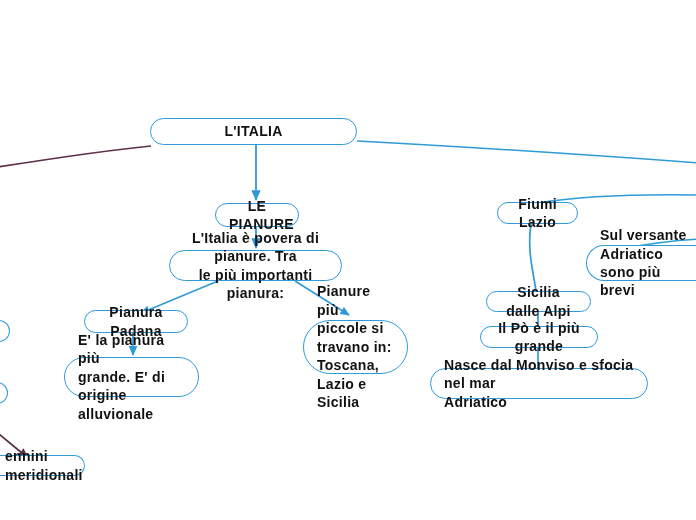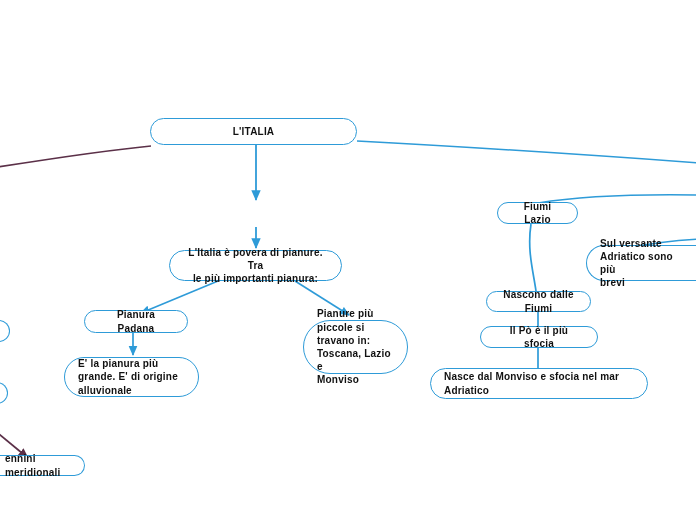--- a/index.html
+++ b/index.html
@@ -30,21 +30,21 @@
     pointer-events: none;
   }
   .node {
     position: absolute;
     box-sizing: border-box;
     background: #ffffff;
     border: 1.6px solid #2e9bd8;
     border-radius: 999px;
     color: #111111;
     font-weight: bold;
-    font-size: 10px;
+    font-size: 14px;
     line-height: 1.32;
     letter-spacing: 0.02em;
     display: flex;
     align-items: center;
     z-index: 3;
   }
   .node.center-text {
     justify-content: center;
     text-align: center;
   }
@@ -111,20 +111,23 @@
 
     <path d="M538,348 L538,368" fill="none" stroke="#2e9bd8" stroke-width="1.7"></path>
 
     <path d="M-6,430 L28,458" fill="none" stroke="#5b3048" stroke-width="1.8" marker-end="url(#arrow-purple)"></path>
   </svg>
 
   <div class="node center-text" style="left:150px; top:118px; width:207px; height:27px;">
     <span class="txt">L'ITALIA</span>
   </div>
 
+  <div class="node center-text" style="left:215px; top:203px; width:84px; height:24px;">
+    <span class="txt">LE PIANURE</span>
+  </div>
 
   <div class="node center-text" style="left:169px; top:250px; width:173px; height:31px;">
     <span class="txt">L'Italia è povera di pianure. Tra
 le più importanti pianura:</span>
   </div>
 
   <div class="node center-text" style="left:84px; top:310px; width:104px; height:23px;">
     <span class="txt">Pianura Padana</span>
   </div>
 
@@ -132,39 +135,39 @@
     <span class="txt">E' la pianura più
 grande. E' di origine
 alluvionale</span>
   </div>
 
   <div class="node left-text" style="left:303px; top:320px; width:105px; height:54px;">
     <span class="txt">Pianure più
 piccole si
 travano in:
 Toscana, Lazio e
-Monviso</span>
+Sicilia</span>
   </div>
 
   <div class="node center-text" style="left:497px; top:202px; width:81px; height:22px;">
     <span class="txt">Fiumi Lazio</span>
   </div>
 
   <div class="node left-text clip-right" style="left:586px; top:245px; width:116px; height:36px;">
     <span class="txt">Sul versante
 Adriatico sono più
 brevi</span>
   </div>
 
   <div class="node center-text" style="left:486px; top:291px; width:105px; height:21px;">
-    <span class="txt">Nascono dalle Fiumi</span>
+    <span class="txt">Sicilia dalle Alpi</span>
   </div>
 
   <div class="node center-text" style="left:480px; top:326px; width:118px; height:22px;">
-    <span class="txt">Il Pò è il più sfocia</span>
+    <span class="txt">Il Pò è il più grande</span>
   </div>
 
   <div class="node left-text" style="left:430px; top:368px; width:218px; height:31px;justify-content:center;">
     <span class="txt">Nasce dal Monviso e sfocia nel mar
 Adriatico</span>
   </div>
 
   <div class="node left-text clip-left" style="left:-8px; top:455px; width:93px; height:21px;">
     <span class="txt">ennini meridionali</span>
   </div>

